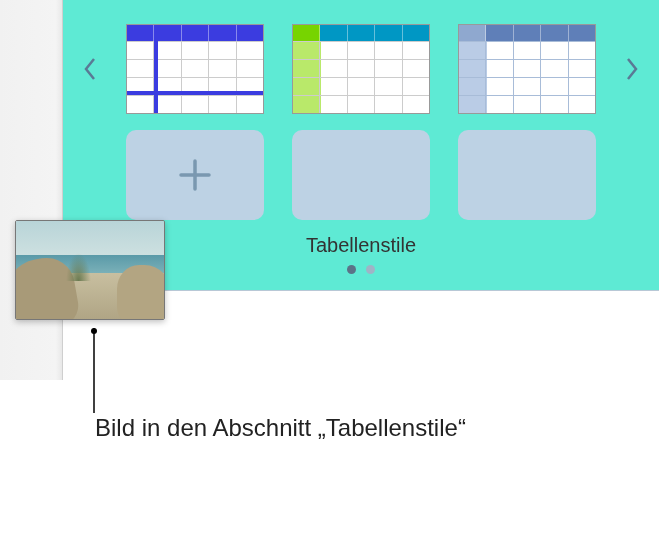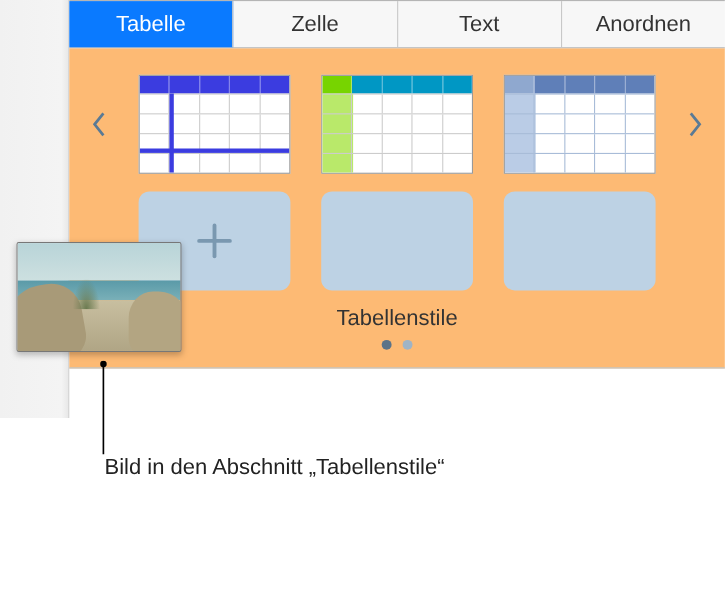--- a/index.html
+++ b/index.html
@@ -49,21 +49,21 @@
     }
     .tab:last-child {
       border-right: none;
     }
     .tab.active {
       background: #0a7aff;
       color: #fff;
       font-weight: 500;
     }
     .styles-panel {
-      background: #fdba74;
+      background: #5eead4;
       padding: 24px 12px 16px 12px;
       border-bottom: 1px solid #b8c8d6;
       position: relative;
     }
     .styles-row {
       display: flex;
       align-items: center;
       justify-content: space-between;
       margin-bottom: 16px;
     }
@@ -282,47 +282,33 @@
     .callout-line {
       position: absolute;
       left: 91px;
       top: 328px;
       z-index: 5;
     }
     .callout-text {
       position: absolute;
       left: 95px;
       top: 412px;
-      font-size: 20px;
+      font-size: 24px;
       color: #222;
       line-height: 1.35;
       width: 550px;
     }
   </style>
 </head>
 <body>
 
 <div class="sidebar-strip"></div>
 
 <div class="panel-wrapper">
 
-  <div class="tab-bar">
-    <div class="tab active">
-      <span>Tabelle</span>
-    </div>
-    <div class="tab">
-      <span>Zelle</span>
-    </div>
-    <div class="tab">
-      <span>Text</span>
-    </div>
-    <div class="tab">
-      <span>Anordnen</span>
-    </div>
-  </div>
 
   <div class="styles-panel">
 
     <div class="styles-row">
       <div class="chevron">
         <svg viewBox="0 0 14 24" fill="none" stroke="currentColor" stroke-width="2.5">
             <polyline points="11,2 3,12 11,22"></polyline>
           </svg>
       </div>
 

